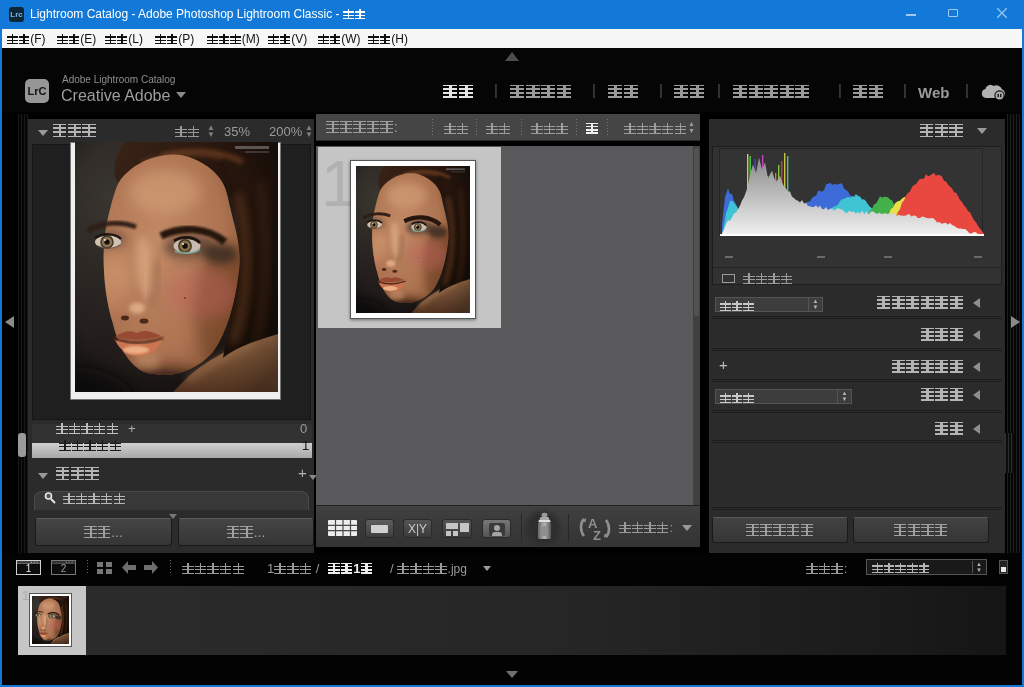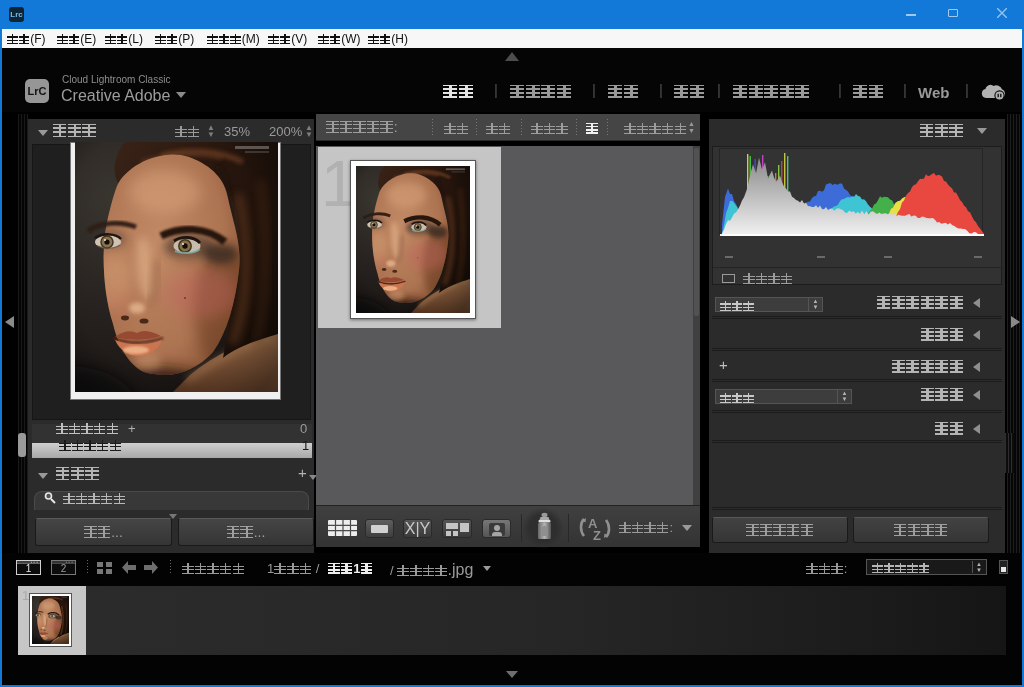--- a/index.html
+++ b/index.html
@@ -11,40 +11,41 @@
  repeating-linear-gradient(0deg,currentColor 0 .1em,transparent .1em .27em);}
 .cb .c{background:
  linear-gradient(90deg,transparent 0 40%,currentColor 40% 62%,transparent 62%),
  repeating-linear-gradient(0deg,currentColor 0 .12em,transparent .12em .26em);}
 .spn{position:absolute;border-left:1px solid #555;color:#b5b5b5;font-size:6px;text-align:center;line-height:6px}
 </style></head><body>
 <div id="root">
 <div class="abs" style="left:0;top:0;width:1024px;height:29px;background:#1279d8">
   <div class="abs" style="left:9px;top:7px;width:15px;height:15px;background:#0d2636;border-radius:3px;
        color:#7ab8e8;font-size:8px;font-weight:bold;text-align:center;line-height:15px">Lrc</div>
+  <div class="abs" style="left:30px;top:7px;color:#fff;font-size:12px;white-space:nowrap">Lightroom Catalog - Adobe Photoshop Lightroom Classic - <i class="c"></i><i class="c"></i></div>
   <div class="abs" style="left:906px;top:14px;width:10px;height:2px;background:rgba(255,255,255,.6)"></div>
   <div class="abs" style="left:948px;top:9px;width:10px;height:8px;border:1.5px solid rgba(255,255,255,.6);border-radius:1px"></div>
   <svg class="abs" style="left:997px;top:8px" width="10" height="10" viewBox="0 0 10 10">
     <path d="M0,0 L10,10 M10,0 L0,10" stroke="rgba(255,255,255,.55)" stroke-width="1.4"></path>
       </svg>
 </div>
     <div class="abs" style="left:0;top:29px;width:1024px;height:19px;background:#f7f7f7">
       <div class="abs" style="left:7px;top:3px;color:#111;font-size:12px"><i class="c"></i><i class="c"></i>(F)</div>
       <div class="abs" style="left:57px;top:3px;color:#111;font-size:12px"><i class="c"></i><i class="c"></i>(E)</div>
       <div class="abs" style="left:105px;top:3px;color:#111;font-size:12px"><i class="c"></i><i class="c"></i>(L)</div>
       <div class="abs" style="left:155px;top:3px;color:#111;font-size:12px"><i class="c"></i><i class="c"></i>(P)</div>
       <div class="abs" style="left:207px;top:3px;color:#111;font-size:12px"><i class="c"></i><i class="c"></i><i class="c"></i>(M)</div>
       <div class="abs" style="left:268px;top:3px;color:#111;font-size:12px"><i class="c"></i><i class="c"></i>(V)</div>
       <div class="abs" style="left:318px;top:3px;color:#111;font-size:12px"><i class="c"></i><i class="c"></i>(W)</div>
       <div class="abs" style="left:368px;top:3px;color:#111;font-size:12px"><i class="c"></i><i class="c"></i>(H)</div>
     </div>
 <div class="abs" style="left:0;top:48px;width:1024px;height:64px;background:#050505">
   <div class="abs" style="left:25px;top:31px;width:24px;height:24px;background:#969696;border-radius:5px;
      color:#141414;font-size:11px;font-weight:bold;text-align:center;line-height:24px">LrC</div>
-  <div class="abs" style="left:62px;top:26px;color:#8e8e8e;font-size:10px">Cloud Lightroom Classic</div>
+  <div class="abs" style="left:62px;top:26px;color:#8e8e8e;font-size:10px">Adobe Lightroom Catalog</div>
   <div class="abs" style="left:61px;top:39px;color:#9d9d9d;font-size:16px">Creative Adobe</div>
 </div>
     <div class="abs" style="left:176px;top:92px;width:0;height:0;border-left:5px solid transparent;border-right:5px solid transparent;border-top:6px solid #8a8a8a"></div>
     <div class="abs" style="left:505px;top:52px;width:0;height:0;border-left:7px solid transparent;border-right:7px solid transparent;border-bottom:9px solid #4d4d4d"></div>
     <div class="abs cb" style="left:443px;top:83px;color:#e4e4e4;font-size:16px;font-weight:bold"><i class="c"></i><i class="c"></i></div>
     <div class="abs cb" style="left:510px;top:83px;color:#9a9a9a;font-size:16px;font-weight:bold"><i class="c"></i><i class="c"></i><i class="c"></i><i class="c"></i></div>
     <div class="abs cb" style="left:608px;top:83px;color:#9a9a9a;font-size:16px;font-weight:bold"><i class="c"></i><i class="c"></i></div>
     <div class="abs cb" style="left:674px;top:83px;color:#9a9a9a;font-size:16px;font-weight:bold"><i class="c"></i><i class="c"></i></div>
     <div class="abs cb" style="left:733px;top:83px;color:#9a9a9a;font-size:16px;font-weight:bold"><i class="c"></i><i class="c"></i><i class="c"></i><i class="c"></i><i class="c"></i></div>
     <div class="abs cb" style="left:853px;top:83px;color:#9a9a9a;font-size:16px;font-weight:bold"><i class="c"></i><i class="c"></i></div>
@@ -135,21 +136,21 @@
   <div class="abs" style="left:0;top:391px;width:384px;height:42px;background:linear-gradient(#404040,#333);border-top:1px solid #222">
     <svg class="abs" style="left:12px;top:14px" width="29" height="16" viewBox="0 0 29 16">
       <rect x="0" y="0" width="29" height="16" fill="#ededed" rx="1"></rect>
       <g stroke="#4a4a4a" stroke-width="1.2">
             <path d="M7.5 0v16M15 0v16M22.5 0v16M0 5.3h29M0 10.6h29"></path>
           </g>
     </svg>
     <div class="abs" style="left:49px;top:13px;width:29px;height:19px;background:linear-gradient(#5e5e5e,#3e3e3e);border:1px solid #2a2a2a;border-radius:3px">
        <div class="abs" style="left:5px;top:5px;width:17px;height:8px;background:#d0d0d0;border-radius:1px"></div>
         </div>
-    <div class="abs" style="left:87px;top:13px;width:29px;height:19px;border-radius:3px;background:linear-gradient(#555,#3a3a3a);border:1px solid #2a2a2a;color:#c9c9c9;font-size:16px;text-align:center;line-height:18px">X|Y</div>
+    <div class="abs" style="left:87px;top:13px;width:29px;height:19px;border-radius:3px;background:linear-gradient(#555,#3a3a3a);border:1px solid #2a2a2a;color:#c9c9c9;font-size:12px;text-align:center;line-height:18px">X|Y</div>
     <div class="abs" style="left:126px;top:13px;width:30px;height:19px;background:linear-gradient(#555,#3a3a3a);border:1px solid #2a2a2a;border-radius:3px">
       <div class="abs" style="left:3px;top:3px;width:12px;height:6px;background:#c5c5c5"></div>
       <div class="abs" style="left:17px;top:3px;width:9px;height:9px;background:#c5c5c5"></div>
       <div class="abs" style="left:3px;top:11px;width:5px;height:5px;background:#c5c5c5"></div>
       <div class="abs" style="left:10px;top:11px;width:5px;height:5px;background:#c5c5c5"></div>
     </div>
     <div class="abs" style="left:166px;top:13px;width:29px;height:19px;background:linear-gradient(#777,#555);border-radius:3px;border:1px solid #2a2a2a">
       <div class="abs" style="left:6px;top:3px;width:16px;height:13px;background:#3a3a3a;border-radius:2px">
         <div class="abs" style="left:5px;top:2px;width:6px;height:6px;background:#a5a5a5;border-radius:50%"></div>
         <div class="abs" style="left:3px;top:9px;width:10px;height:4px;background:#a5a5a5;border-radius:3px 3px 0 0"></div>
@@ -251,21 +252,21 @@
   <svg class="abs" style="left:122px;top:8px" width="14" height="13" viewBox="0 0 14 13">
     <path d="M6,0 L0,6.5 L6,13 L6,9 L14,9 L14,4 L6,4 Z" fill="#6e6e6e"></path>
       </svg>
   <svg class="abs" style="left:144px;top:8px" width="14" height="13" viewBox="0 0 14 13">
     <path d="M8,0 L14,6.5 L8,13 L8,9 L0,9 L0,4 L8,4 Z" fill="#6e6e6e"></path>
       </svg>
   <div class="abs" style="left:170px;top:7px;width:1px;height:15px;background:repeating-linear-gradient(#666 0 1px,transparent 1px 3px)"></div>
   <div class="abs" style="left:182px;top:8px;color:#9a9a9a;font-size:13px"><i class="c"></i><i class="c"></i><i class="c"></i><i class="c"></i><i class="c"></i></div>
   <div class="abs" style="left:267px;top:8px;color:#9a9a9a;font-size:13px">1<i class="c"></i><i class="c"></i><i class="c"></i> /</div>
   <div class="abs cb" style="left:328px;top:8px;color:#ededed;font-size:13px;font-weight:bold"><i class="c"></i><i class="c"></i>1<i class="c"></i></div>
-  <div class="abs" style="left:390px;top:8px;color:#9a9a9a;font-size:13px">/ <i class="c"></i><i class="c"></i><i class="c"></i><i class="c"></i><span style="font-size:16px">.jpg</span></div>
+  <div class="abs" style="left:390px;top:8px;color:#9a9a9a;font-size:13px">/ <i class="c"></i><i class="c"></i><i class="c"></i><i class="c"></i><span style="font-size:12px">.jpg</span></div>
   <div class="abs" style="left:483px;top:13px;width:0;height:0;border-left:4px solid transparent;border-right:4px solid transparent;border-top:5px solid #9a9a9a"></div>
   <div class="abs" style="left:806px;top:8px;color:#9a9a9a;font-size:13px"><i class="c"></i><i class="c"></i><i class="c"></i>:</div>
   <div class="abs" style="left:866px;top:6px;width:121px;height:16px;background:#191919;border:1px solid #555">
     <span class="abs" style="left:5px;top:1px;color:#b5b5b5;font-size:12px"><i class="c"></i><i class="c"></i><i class="c"></i><i class="c"></i><i class="c"></i></span>
     <span class="spn" style="right:1px;top:1px;width:13px;height:12px">▲<br>▼</span>
   </div>
   <div class="abs" style="left:999px;top:7px;width:9px;height:14px;background:#222;border:1px solid #555">
     <div class="abs" style="left:1px;top:6px;width:5px;height:5px;background:#e8e8e8"></div>
   </div>
   <div class="abs" style="left:18px;top:33px;width:988px;height:69px;background:linear-gradient(90deg,#2c2c2c 0,#262626 55%,#1b1b1b 87%,#151515 100%)">

